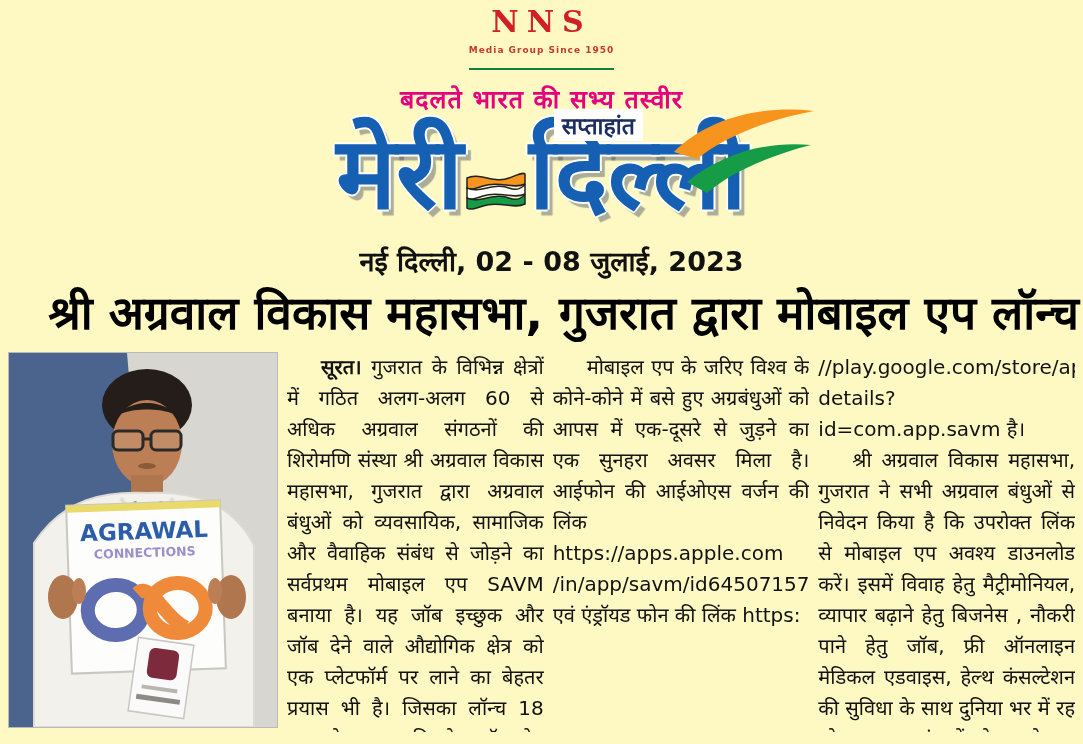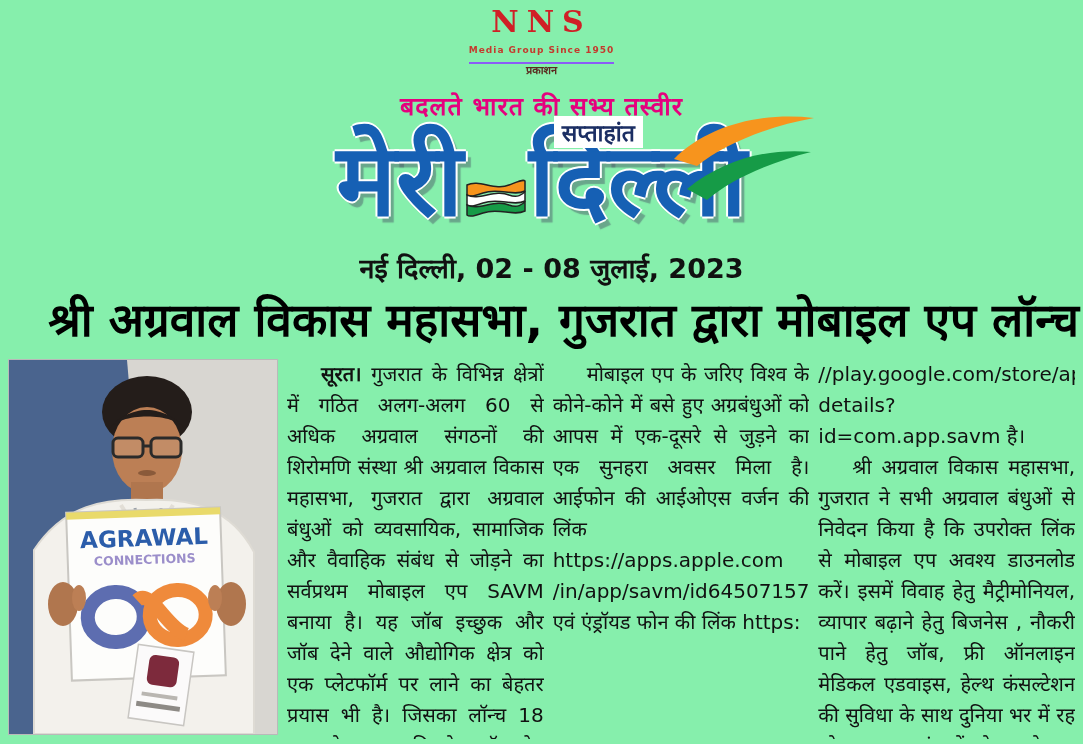--- a/index.html
+++ b/index.html
@@ -1,22 +1,22 @@
 <!DOCTYPE html>
 <html><head>
 <meta charset="utf-8">
 <style>
   * { margin:0; padding:0; box-sizing:border-box; }
   body { background:#fff; font-family:"DejaVu Sans", sans-serif; }
-  .page { position:relative; width:1083px; height:744px; background:#86efac; overflow:hidden; margin:0 auto; }
+  .page { position:relative; width:1083px; height:744px; background:#fef9c3; overflow:hidden; margin:0 auto; }
 
   
   .header { text-align:center; padding-top:6px; }
   .logo-nns { color:#d01f26; font-size:30px; font-weight:900; letter-spacing:8px; line-height:1.05; font-family:"DejaVu Serif", serif; }
-  .logo-sub { display:inline-block; color:#c43a2e; font-size:9px; font-weight:bold; letter-spacing:1px; border-bottom:2px solid #8b5cf6; padding-bottom:7px; }
+  .logo-sub { display:inline-block; color:#c43a2e; font-size:9px; font-weight:bold; letter-spacing:1px; border-bottom:2px solid #15803d; padding-bottom:13px; }
   .logo-pub { color:#5a2b20; font-size:11px; font-weight:bold; line-height:1.2; }
   .tagline { color:#e5007e; font-size:25px; font-weight:bold; letter-spacing:1px; margin-top:11px; }
 
   .masthead-wrap { position:relative; display:inline-block; margin-top:-4px; }
   .masthead-title { font-size:100px; font-weight:900; color:#1660b4; line-height:1.25; white-space:nowrap;
                     text-shadow:2px 0 0 #fff,-2px 0 0 #fff,0 2px 0 #fff,0 -2px 0 #fff,5px 6px 1px rgba(70,80,100,.45); }
   .masthead-title .flag-gap { display:inline-block; width:62px; vertical-align:-6px; margin:0 2px; }
   .edition-label { position:absolute; top:-2px; left:53%; background:#fff; padding:0 8px; color:#1b2e63; font-size:23px; font-weight:bold; z-index:3;text-align:center; }
   .swoosh { position:absolute; right:-72px; top:-14px; z-index:1; }
   .dateline { font-size:27px; font-weight:bold; color:#111; margin-top:0px;padding-left:20px; }
@@ -33,21 +33,20 @@
   .lead { font-weight:bold; }
 </style>
 </head>
 <body>
 
 <div class="page">
 
   <div class="header">
     <div class="logo-nns">NNS</div>
     <div><span class="logo-sub">Media Group Since 1950</span></div>
-    <div class="logo-pub">प्रकाशन</div>
     <div class="tagline">बदलते भारत की सभ्य तस्वीर</div>
 
     <div class="masthead-wrap">
       <span class="edition-label">सप्ताहांत</span>
 
       <svg class="swoosh" width="150" height="130" viewBox="0 0 150 130">
         <path d="M5,55 C40,20 95,8 145,14 C100,22 55,40 28,62 Z" fill="#f7941d"></path>
         <path d="M18,85 C55,55 100,44 142,48 C102,58 62,75 38,96 Z" fill="#169b47"></path>
       </svg>
 

